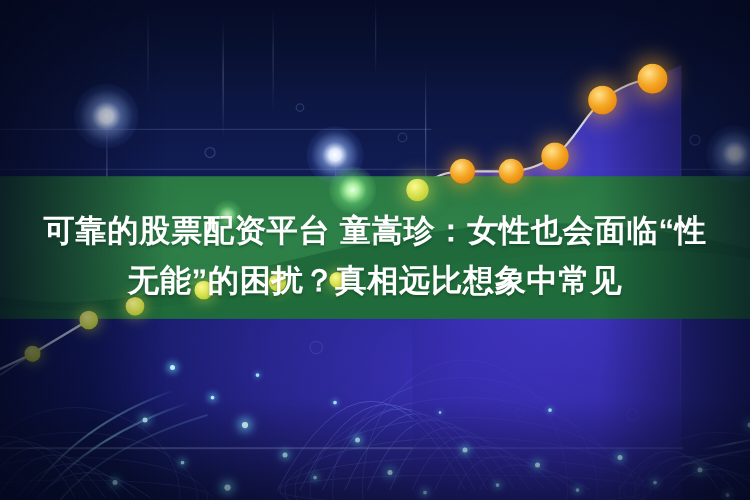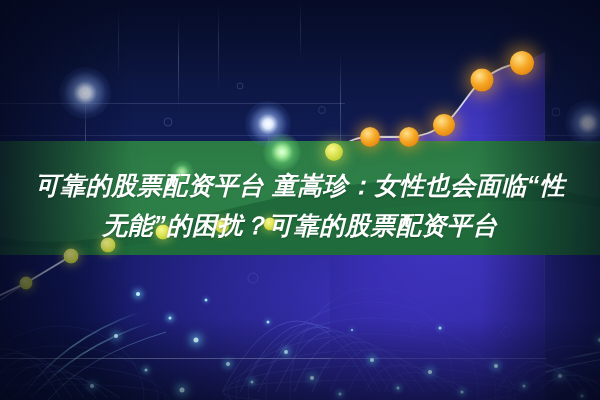--- a/index.html
+++ b/index.html
@@ -107,21 +107,20 @@
     position: absolute;
     left: 0; right: 0;
     top: 141px;
     height: 128px;
     display: flex;
     flex-direction: column;
     align-items: center;
     justify-content: center;
     z-index: 40;
     pointer-events: none;
-    font-style: italic;
   }
   .headline .line {
     color: #ffffff;
     font-size: 25px;
     font-weight: bold;
     line-height: 40px;
     letter-spacing: 0.5px;
     white-space: nowrap;
     text-shadow: 0 1px 2px rgba(0,40,15,0.35);
   }
@@ -322,16 +321,16 @@
     <div class="spark" style="left:352px; top:330px; width:2px; height:2px; background:#9fe0f8; box-shadow:0 0 4px 1px rgba(110,225,255,0.4);"></div>
     <div class="spark" style="left:206px; top:300px; width:3px; height:3px; background:#9fe0f8; box-shadow:0 0 4px 1px rgba(110,225,255,0.4);"></div>
     <div class="spark" style="left:440px; top:328px; width:3px; height:3px; background:#9fe0f8; box-shadow:0 0 4px 1px rgba(110,225,255,0.4);"></div>
     <div class="spark" style="left:600px; top:340px; width:4px; height:4px; background:#bff0ff; box-shadow:0 0 7px 2px rgba(110,225,255,0.6);"></div>
   </div>
 
   <div class="bg-vignette"></div>
 
   <div class="headline">
     <div class="line">可靠的股票配资平台 童嵩珍：女性也会面临“性</div>
-    <div class="line">无能”的困扰？可靠的股票配资平台</div>
+    <div class="line">无能”的困扰？真相远比想象中常见</div>
   </div>
 
 </div>
 
 </body></html>

